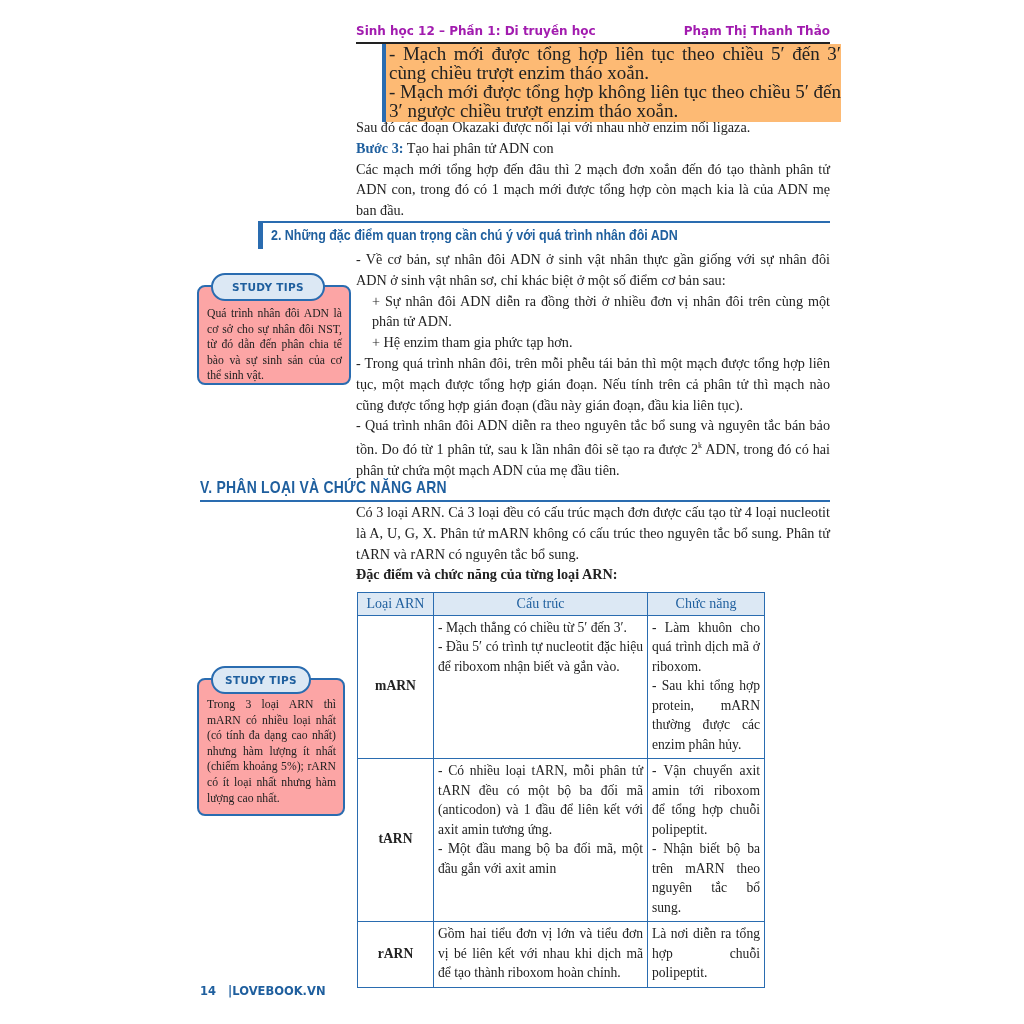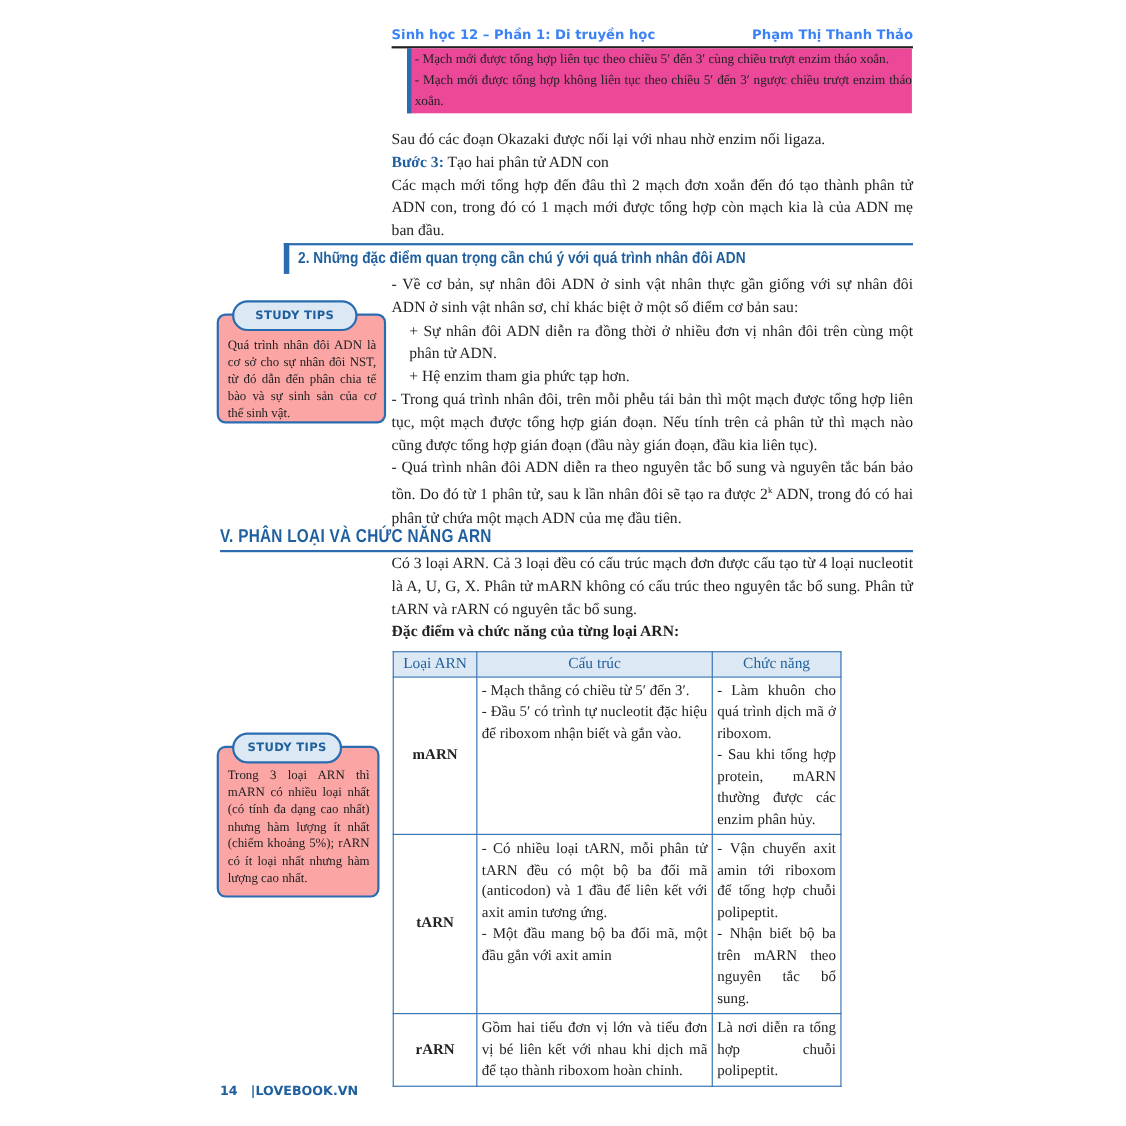--- a/index.html
+++ b/index.html
@@ -1,24 +1,24 @@
 <!DOCTYPE html>
 <html><head>
 <meta charset="utf-8">
 <style>
   html, body { margin:0; padding:0; background:#ffffff; }
   body { width:1024px; height:1024px; position:relative; overflow:hidden;
          font-family:"Liberation Serif", "DejaVu Serif", serif; color:#222; }
   .hdr { position:absolute; left:356px; top:22px; width:474px; height:20px;
          border-bottom:2px solid #222; font-family:"DejaVu Sans", sans-serif;
-         font-weight:bold; font-size:12px; color:#3b82f6; }
+         font-weight:bold; font-size:12px; color:#a21caf; }
   .hdr .l { position:absolute; left:0; top:2px; }
   .hdr .r { position:absolute; right:0; top:2px; }
-  .quote { position:absolute; left:370px; top:44px; width:452px; background:#ec4899;
-           border-left:4px solid #2a6cb0; padding:0 0 2px 3px; font-size:12px; line-height:19px;
+  .quote { position:absolute; left:382px; top:44px; width:452px; background:#fdba74;
+           border-left:4px solid #2a6cb0; padding:0 0 2px 3px; font-size:19px; line-height:19px;
            text-align:justify; }
   .quote p { margin:0; }
   .body { position:absolute; left:356px; width:474px; font-size:14.2px; line-height:20.8px;
           text-align:justify; }
   .body p { margin:0; }
   .indent { padding-left:16px; }
   .step-label { color:#1f5f9e; font-weight:bold; }
   .sub-h { position:absolute; left:258px; top:221px; width:572px; height:26px;
            border-top:2px solid #2a6cb0; }
   .sub-h .bar { position:absolute; left:0; top:-2px; width:5px; height:28px; background:#2a6cb0; }

